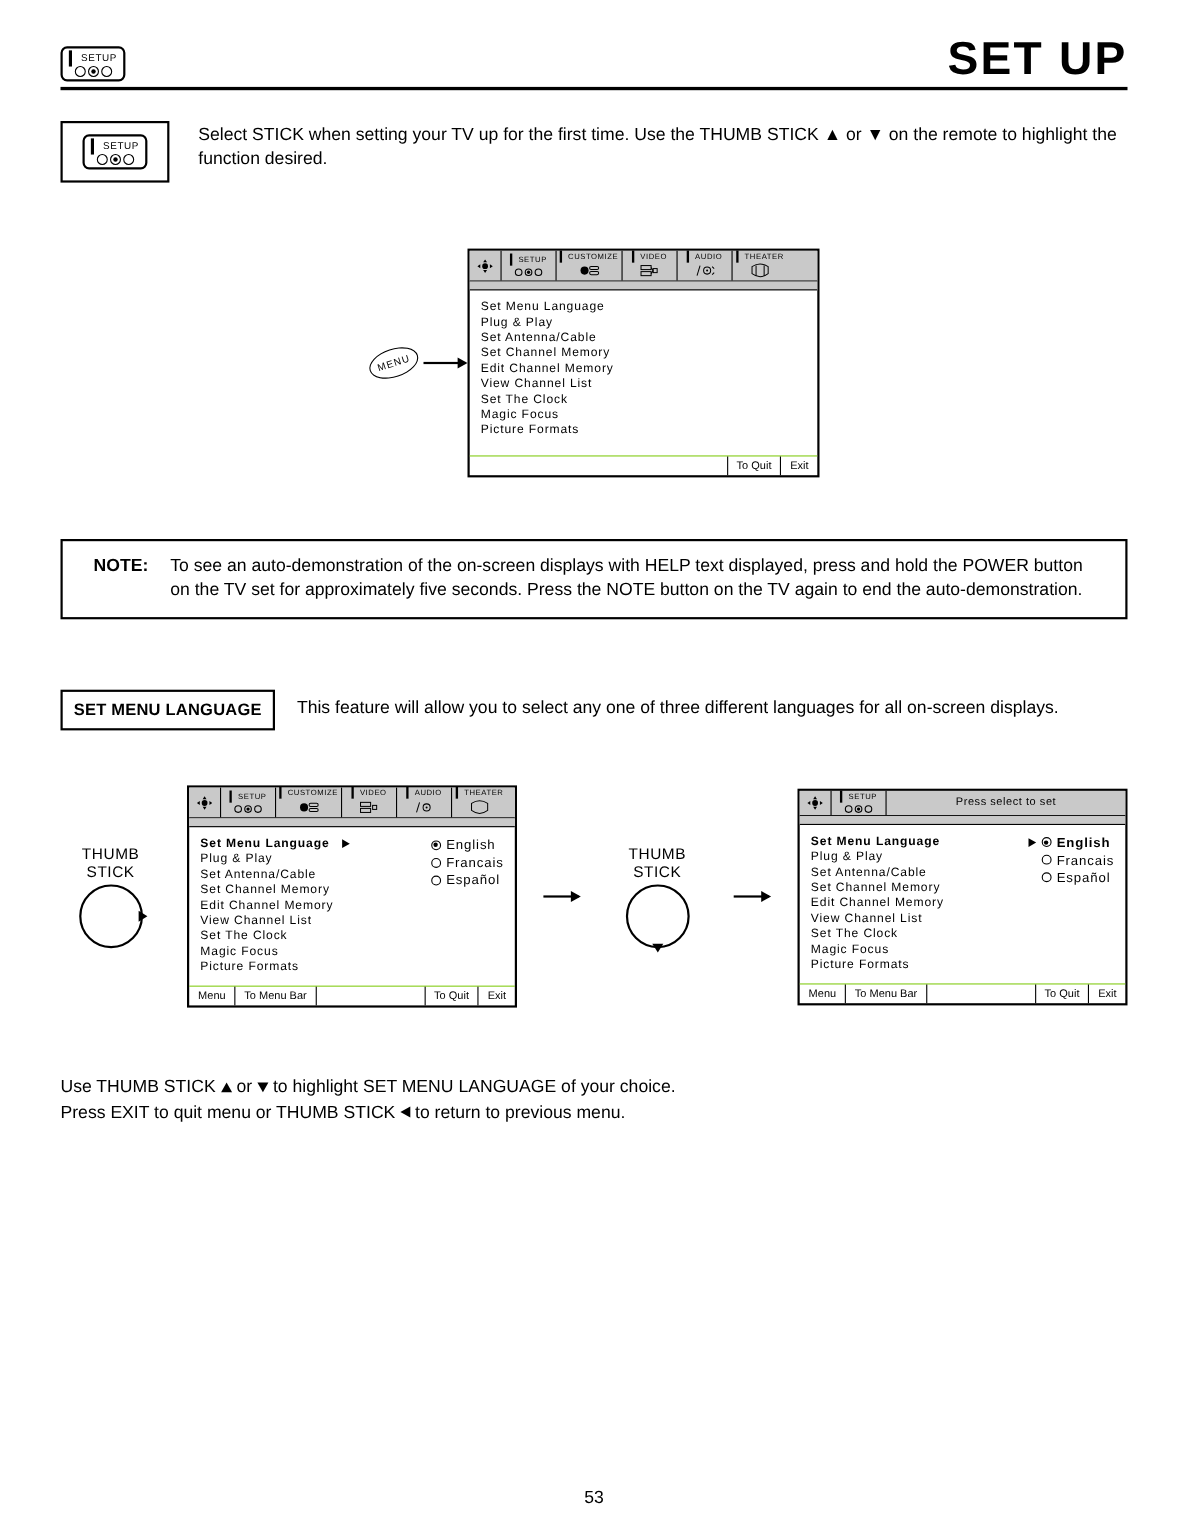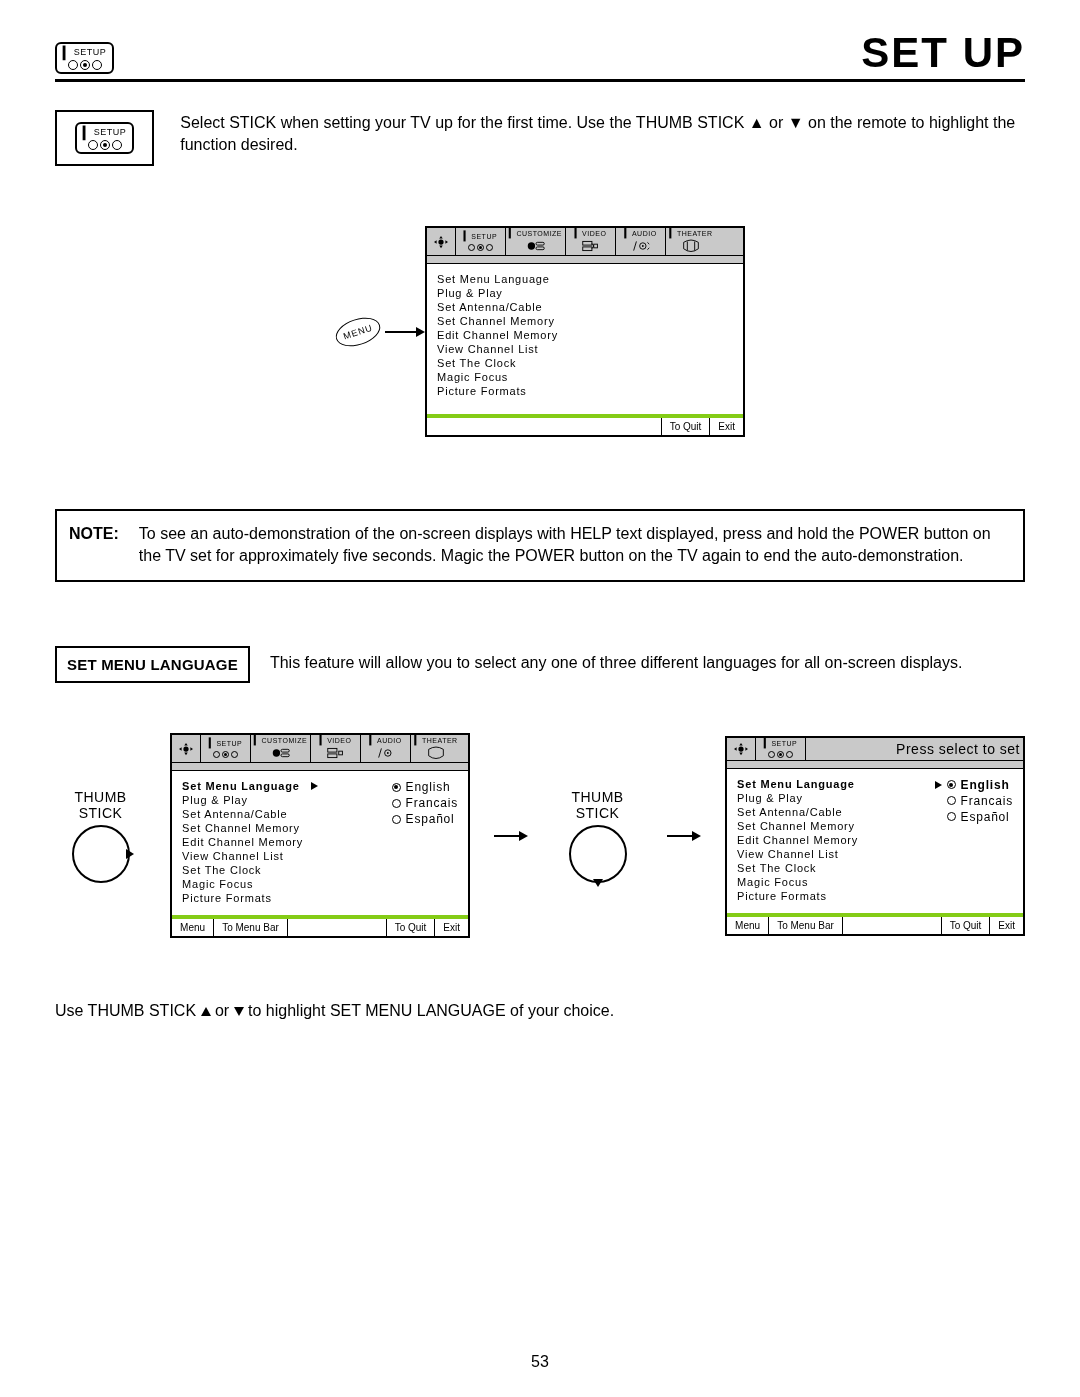--- a/index.html
+++ b/index.html
@@ -94,31 +94,31 @@
   .osd-spacer { background:#c9c9c9; height:8px; border-bottom:1px solid #000;}
   .osd-body { padding: 8px 10px 16px; min-height:130px;}
   .osd-row { display:flex; justify-content:space-between; align-items:center; padding:1px 0; letter-spacing:0.8px;}
   .osd-left { display:flex; align-items:center; gap:4px; font-size:11px;}
   .osd-left.bold { font-weight:bold;}
   .opt-col { font-size:12px; letter-spacing:0.8px;}
   .opt-row{ display:flex; align-items:center; gap:5px; padding:1px 0;}
   .radio{ width:9px; height:9px; border:1.5px solid #000; border-radius:50%; display:inline-flex; align-items:center; justify-content:center;}
   .radio.fill::after{content:''; width:4px; height:4px; background:#000; border-radius:50%;}
   .osd-body-cols{ display:flex; gap:22px; padding:8px 10px 10px;}
-  .osd-footer { display:flex; border-top:4px solid #84cc16; font-size:10px;}
+  .osd-footer { display:flex; border-top:1px solid #84cc16; font-size:10px;}
   .osd-footer > div { padding:3px 8px; border-right:1px solid #000;}
   .osd-footer > div:last-child{border-right:none;}
   .osd-footer .fspace{flex:1; border-right:1px solid #000;}
   
   .submenu-note { margin-top: 26px; font-size:16px;}
   
   .note-box {
     border: 2px solid #000;
-    margin-top: 72px;
-    padding: 12px 12px 14px;
+    margin-top: 56px;
+    padding: 12px 28px 14px;
     display:flex; gap: 20px;
     font-size: 16px; line-height:1.35;
   }
   .note-label { font-weight:bold; white-space:nowrap;}
   
   .lang-row { margin-top: 64px; display:flex; gap:20px; align-items:flex-start;}
   .lang-box { border:2px solid #000; padding:8px 10px; font-weight:bold; font-size:15px; letter-spacing:0.2px;}
   .lang-desc { font-size:16px; padding-top:8px;}
   
   .diagrams-row { margin-top: 50px; display:flex; gap:24px; align-items:center;}
@@ -284,21 +284,21 @@
         <div class="fspace"></div>
         <div>To Quit</div>
         <div>Exit</div>
       </div>
     </div>
   </div>
 
 
   <div class="note-box">
     <div class="note-label">NOTE:</div>
-    <div>To see an auto-demonstration of the on-screen displays with HELP text displayed, press and hold the POWER button on the TV set for approximately five seconds. Magic the POWER button on the TV again to end the auto-demonstration.</div>
+    <div>To see an auto-demonstration of the on-screen displays with HELP text displayed, press and hold the POWER button on the TV set for approximately five seconds. Press the NOTE button on the TV again to end the auto-demonstration.</div>
   </div>
 
   <div class="lang-row">
     <div class="lang-box">SET MENU LANGUAGE</div>
     <div class="lang-desc">This feature will allow you to select any one of three different languages for all on-screen displays.</div>
   </div>
 
   <div class="diagrams-row">
     <div>
       <div class="thumb-label"><span>THUMB STICK</span></div>
@@ -447,21 +447,21 @@
             <div class="tab-txt">
               <span class="tick">▎</span>
               <span>SETUP</span>
             </div>
             <div class="dials sm">
               <div class="dial"></div>
               <div class="dial inner"></div>
               <div class="dial"></div>
             </div>
           </div>
-        <div class="osd-tab" style="flex:1; border-right:none; font-size:14px; align-items:flex-end; justify-content:center;">
+        <div class="osd-tab" style="flex:1; border-right:none; font-size:10px; align-items:center; justify-content:center;">
             <span>Press select to set</span>
           </div>
       </div>
       <div class="osd-spacer"></div>
       <div class="osd-body-cols">
         <div style="flex:1;">
           <div class="osd-row">
               <span class="osd-left bold">
                 <span>Set Menu Language</span>
               </span>
@@ -514,17 +514,18 @@
         <div>To Menu Bar</div>
         <div class="fspace" style="border-right:1px solid #000;"></div>
         <div>To Quit</div>
         <div>Exit</div>
       </div>
     </div>
   </div>
 
   <div class="bottom-note">
     <div>Use THUMB STICK <span class="tri-up"></span> or <span class="tri-down"></span> to highlight SET MENU LANGUAGE of your choice.</div>
+    <div>Press EXIT to quit menu or THUMB STICK <span class="tri-left"></span> to return to previous menu.</div>
   </div>
 
 </div>
 
 <div class="pagenum">53</div>
 
 </body></html>

